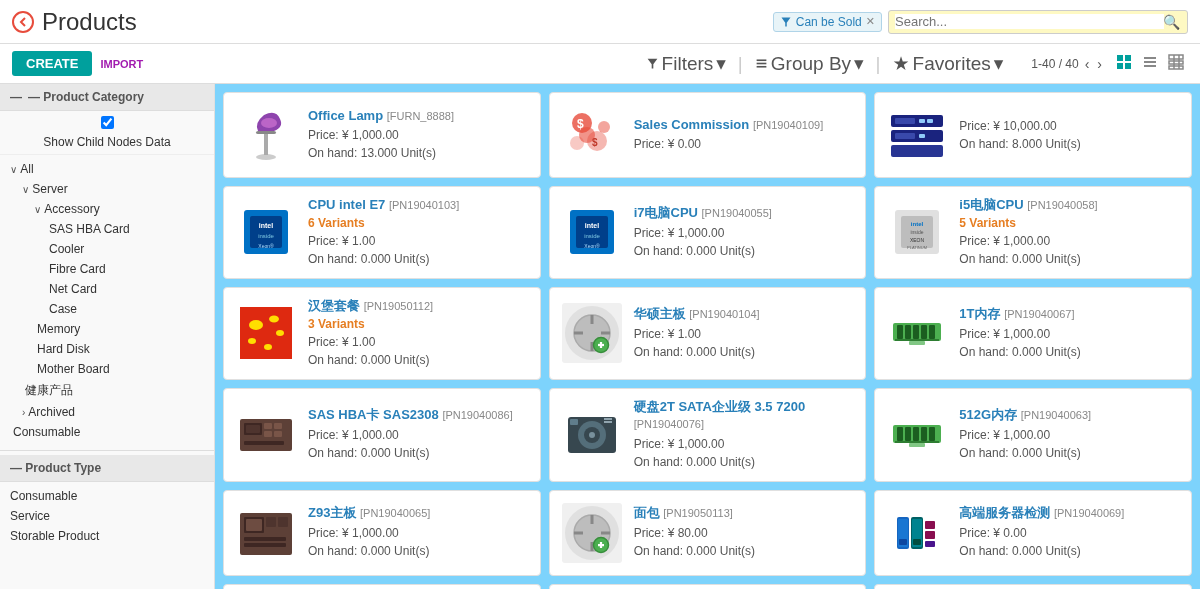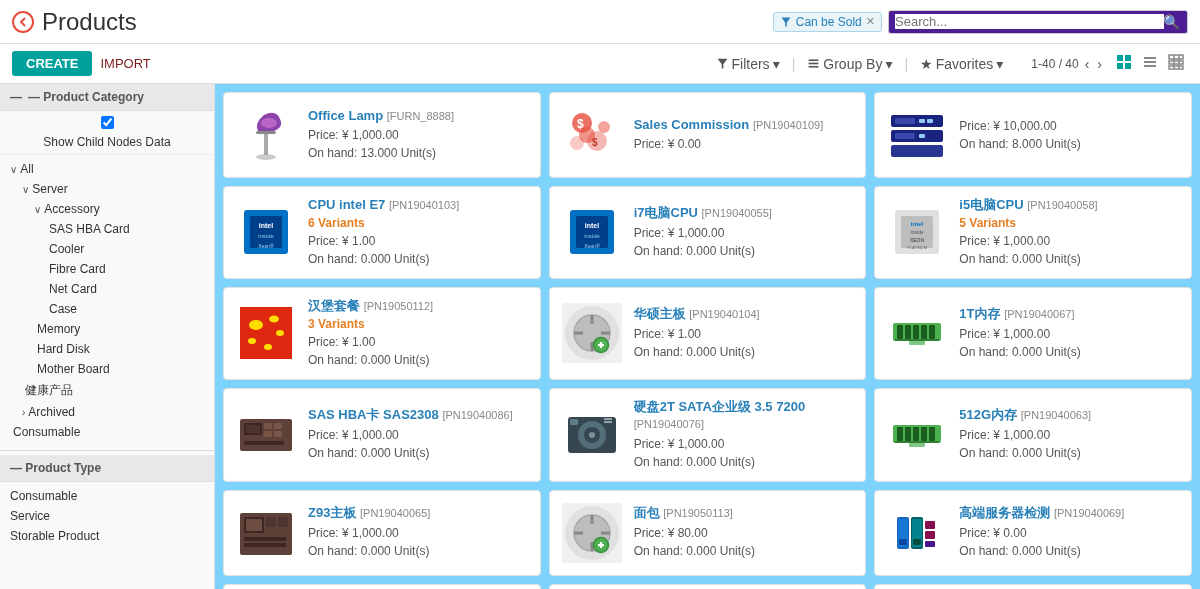--- a/index.html
+++ b/index.html
@@ -49,21 +49,21 @@
     .filter-tag-close {
       cursor: pointer;
       color: #888;
       font-size: 11px;
     }
     .search-input-wrap {
       display: flex;
       align-items: center;
       border: 1px solid #ccc;
       border-radius: 3px;
-      background: #4c1d95;
+      background: #fef9c3;
       padding: 3px 6px;
       width: 300px;
     }
     .search-input-wrap input {
       border: none;
       outline: none;
       font-size: 13px;
       width: 100%;
       color: #999;
     }
@@ -89,32 +89,32 @@
       border: none;
       border-radius: 3px;
       padding: 5px 14px;
       font-size: 13px;
       font-weight: bold;
       cursor: pointer;
     }
     .btn-import {
       background: none;
       border: none;
-      color: #7f1d1d;
-      font-size: 13px;
+      color: #a21caf;
+      font-size: 11px;
       cursor: pointer;
-      font-weight: 400;
+      font-weight: 700;
     }
     .toolbar-spacer { flex: 1; }
     .toolbar-filters {
       display: flex;
       align-items: center;
       gap: 12px;
       color: #555;
-      font-size: 14px;
+      font-size: 19px;
     }
     .toolbar-filter-item {
       display: flex; align-items: center; gap: 3px;
       cursor: pointer;
     }
     .toolbar-filter-sep { color: #ccc; }
     .toolbar-pagination {
       font-size: 12px;
       color: #555;
       display: flex; align-items: center; gap: 4px;

